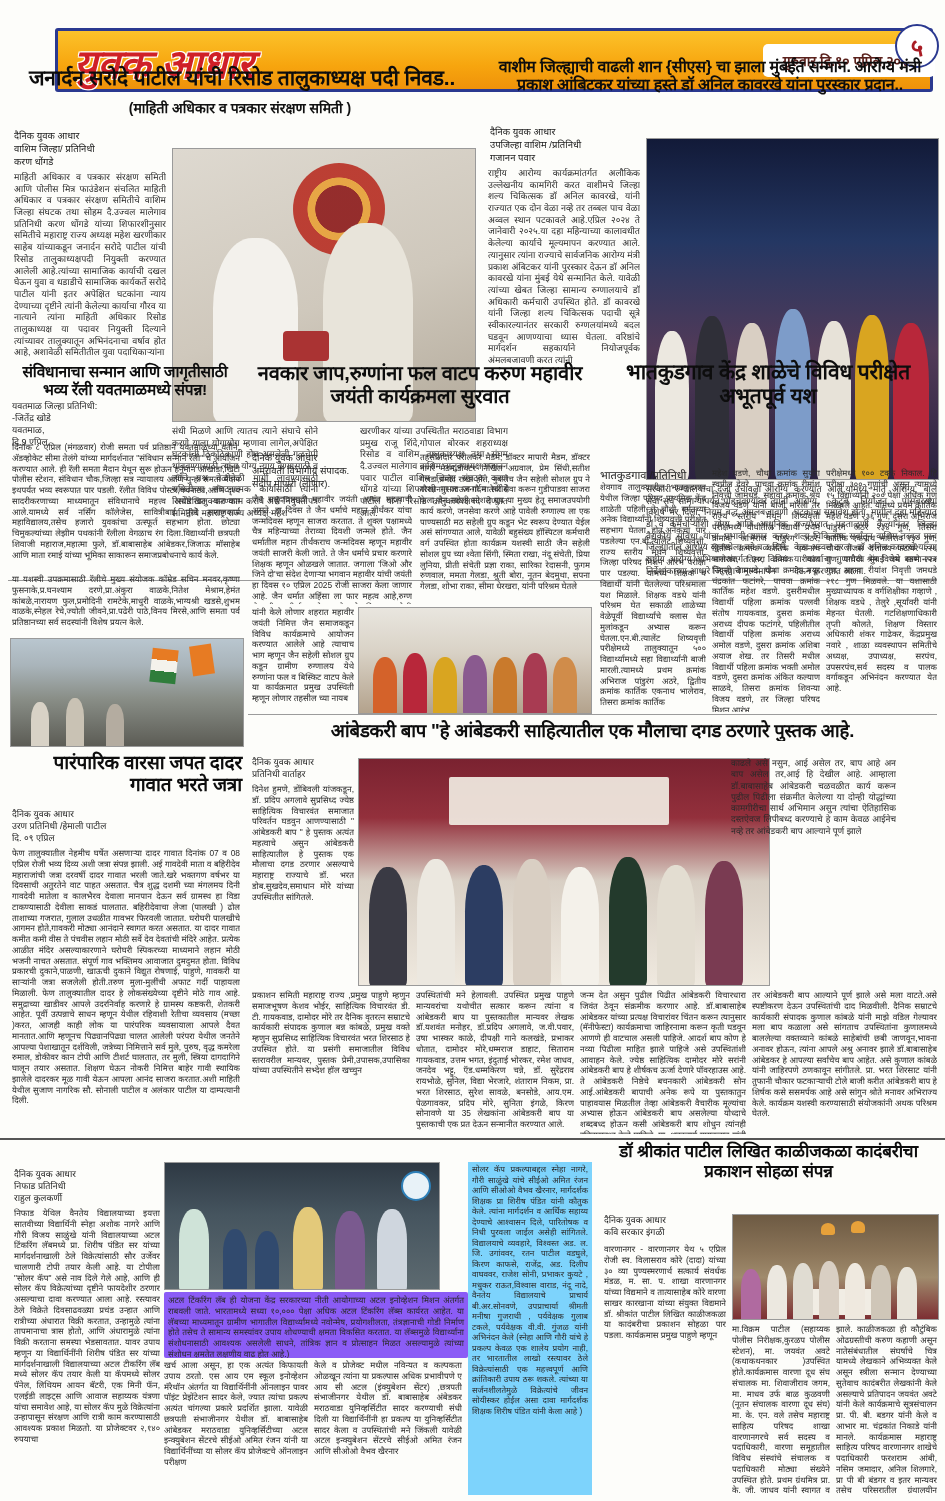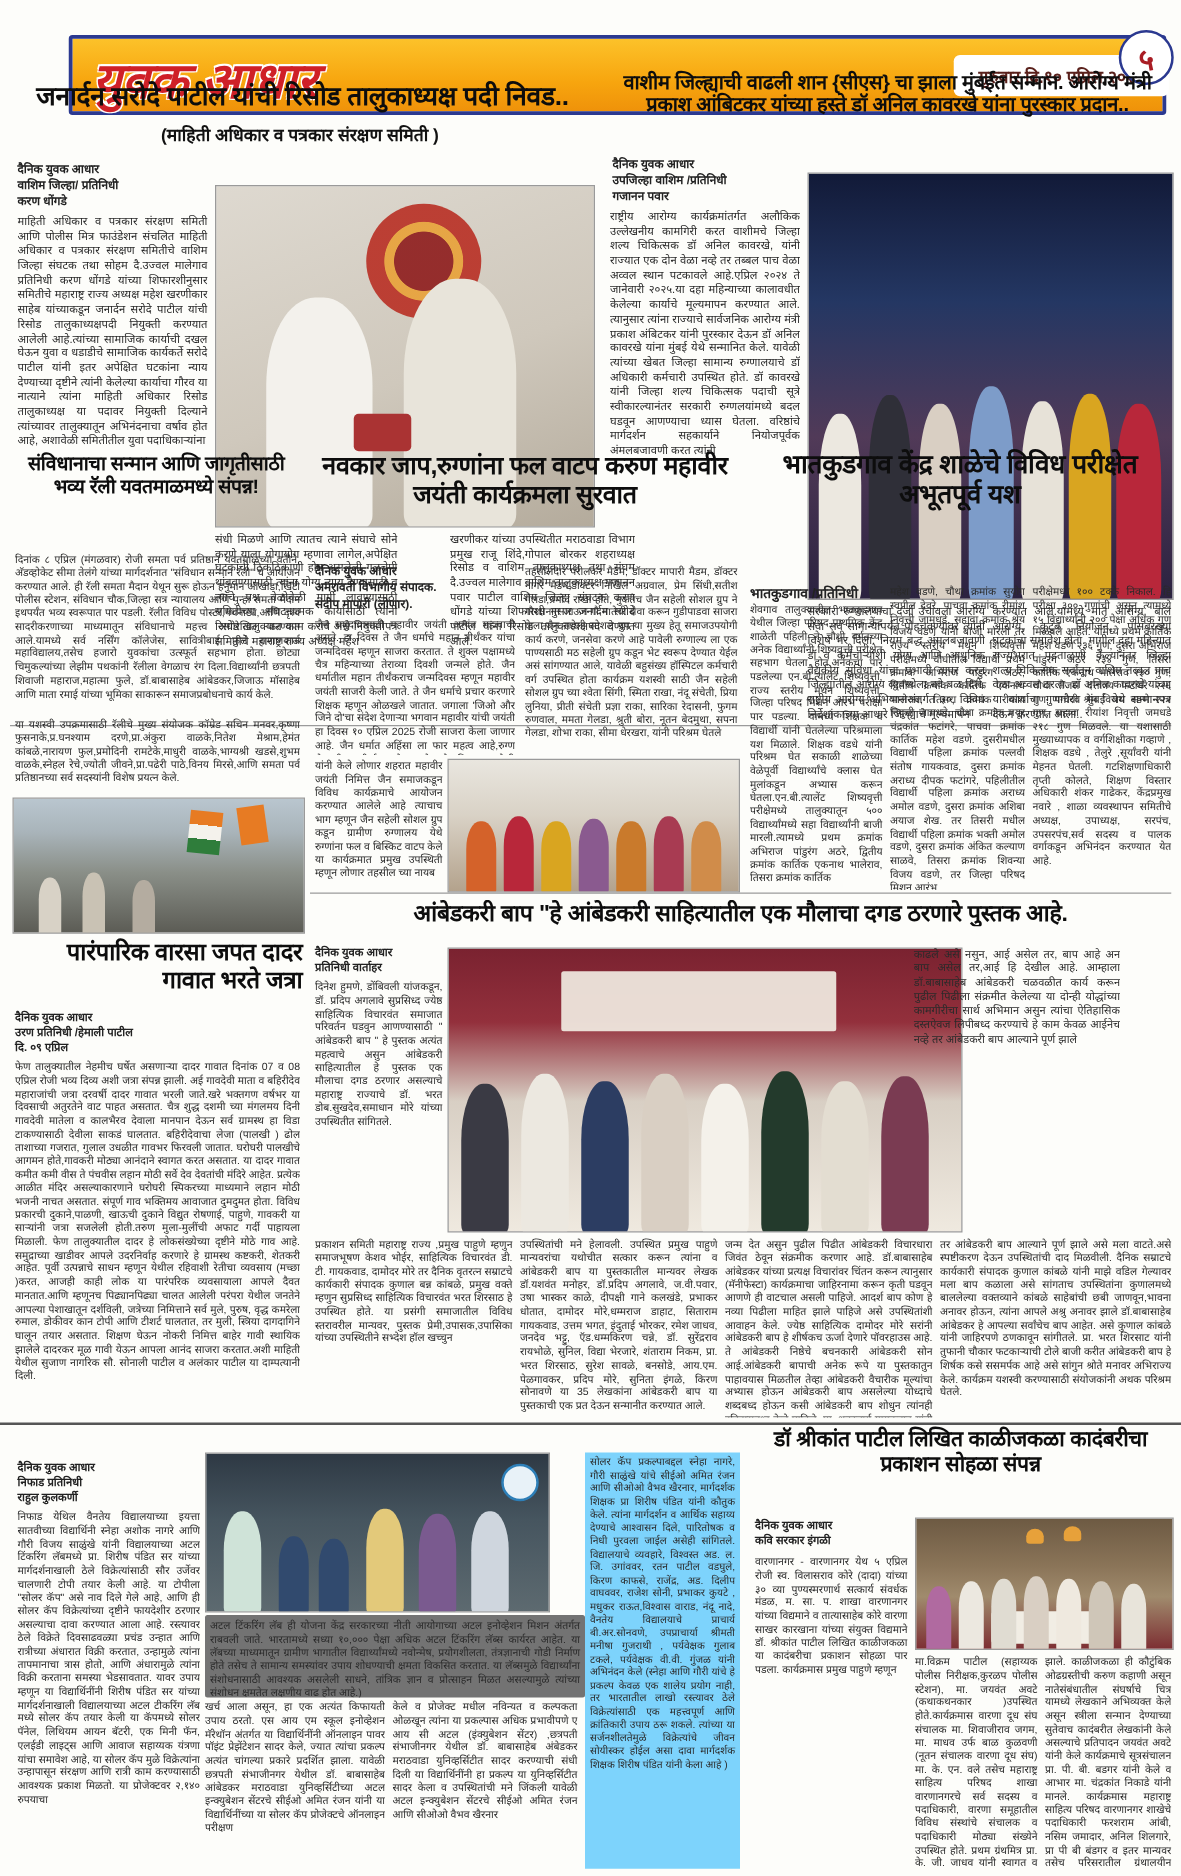--- a/index.html
+++ b/index.html
@@ -1,39 +1,39 @@
 <!DOCTYPE html>
 <html><head>
 <meta charset="utf-8">
 <style>
   html,body{margin:0;padding:0;background:#e9e9e9;}
   #page{position:relative;width:945px;height:1501px;margin:0 auto;background:#fdfdfa;
         font-family:"Liberation Sans","DejaVu Sans",sans-serif;color:#1c1c1c;overflow:hidden;}
   .abs{position:absolute;}
   .hl{font-weight:700;color:#0d0d0d;text-align:center;line-height:1.15;letter-spacing:-0.2px;}
   .sub{font-weight:700;color:#111;text-align:center;}
-  .by{font-weight:700;font-size:9.5px;line-height:1.35;color:#222;}
+  .by{font-weight:400;font-size:9.5px;line-height:1.35;color:#222;}
   .by div{white-space:nowrap;}
   .tx{font-size:9px;line-height:1.3;text-align:justify;color:#2a2a2a;overflow:hidden;}
   .txs{font-size:8.4px;line-height:1.28;text-align:justify;color:#2a2a2a;overflow:hidden;}
   .photo{position:absolute;overflow:hidden;border:1px solid #9a9a9a;background:#bbb;}
   .sil{position:absolute;bottom:-2px;border-radius:46% 46% 10% 10%/38% 38% 6% 6%;}
   .rule{position:absolute;background:#9b9b9b;}
   .masthead-band{position:absolute;left:55px;top:28px;width:878px;height:64px;
      background:linear-gradient(180deg,#fcc22a 0%,#f7a50e 60%,#ef920a 100%);
      border:3px solid #2b3990;border-radius:3px;box-sizing:border-box;}
   .masthead{position:absolute;left:16px;top:4px;font-size:40px;font-weight:900;color:#cf2027;
      text-shadow:1px 1px 0 #fff,-1px -1px 0 #fff,1px -1px 0 #fff,-1px 1px 0 #fff;font-style:italic;}
   .datebox{position:absolute;left:705px;top:13px;width:172px;height:33px;background:#fff;
      border-radius:5px;display:flex;align-items:center;justify-content:center;
      font-weight:700;font-size:14px;color:#5a211c;}
   .pagebadge{position:absolute;left:837px;top:-7px;width:44px;height:44px;border-radius:50%;
      background:#fff;border:2px solid #2b3990;display:flex;align-items:center;justify-content:center;
      font-size:24px;font-weight:900;color:#a91d24;box-sizing:border-box;}
-  .hinote{background:#737373;padding:3px 4px;border-radius:2px;}
+  .hinote{background:#8b5cf6;padding:3px 4px;border-radius:2px;}
   .pinkcol{background:#7dd3fc;padding:3px 4px;box-sizing:border-box;}
   .emblem{position:absolute;width:92px;height:92px;border-radius:50%;
      background:radial-gradient(circle at 50% 50%,#8f1f1f 0 36%,#e8a23a 37% 48%,#b93227 49% 100%);
      opacity:.92;}
   .banner{position:absolute;background:#f3efe6;opacity:.9;border-radius:2px;}
 </style>
 </head>
 <body>
 
 <div id="page">
@@ -76,20 +76,26 @@
     <span class="sil" style="left:170px;width:34px;height:160px;background:#e7e2d8;"></span>
     <span class="sil" style="left:208px;width:34px;height:166px;background:#d9a520;"></span>
     <span class="sil" style="left:246px;width:36px;height:158px;background:#b8273a;"></span>
   </div>
   <div class="abs tx" style="left:646px;top:484px;width:142px;height:92px;">सरकारी रुग्णालयाचा दर्जा उंचावला आरोग्य सेवा सर्व सामान्यापर्यंत पोहचवण्यावर त्यांनी विशेष भर दिला. नियम बद्ध अंमलबजावणी डॉ व कर्मचाऱ्यांशी योग्य आणि आधुनिक वैद्यकीय सुविधा यांचा प्रभावी वापर करत जिल्ह्यातील आरोग्य व्यवस्थेला नवे बळ दिले. राष्ट्रीय आरोग्य अभियानाअंतर्गत ३०, विविध निर्देशांकाच्या आधारे जिल्ह्याचे मूल्यमापन</div>
   <div class="abs tx" style="left:794px;top:484px;width:143px;height:92px;">करण्यात आले.यामध्ये मातृ आरोग्य, बाल आरोग्य, कुटुंब नियोजन, पासबरख्या घटकांचा समावेश होता. मागील दहा महिन्यात राज्यभरात पडताळणी केल्यानंतर जिल्हा शल्य चिकित्सक सर्वांतून वाशिम तब्बल पाच वेळा अव्वल ठरला. डॉ अनिल कावरखे यांच्या या कार्याचा गुणगौरव मुंबई येथे सन्मानपत्र देऊन करण्यात आला..</div>
 
   <div class="rule" style="left:8px;top:580px;width:929px;height:1px;"></div>
 
   <div class="abs hl" style="left:8px;top:363px;width:234px;font-size:15.5px;">संविधानाचा सन्मान आणि जागृतीसाठी भव्य रॅली यवतमाळमध्ये संपन्न!</div>
+  <div class="abs by" style="left:12px;top:400px;width:150px;font-size:9px;">
+    <div>यवतमाळ जिल्हा प्रतिनिधी:</div>
+    <div>-जितेंद्र खोडे</div>
+    <div>यवतमाळ,</div>
+    <div>दि.9 एप्रिल.</div>
+  </div>
   <div class="abs txs" style="left:12px;top:442px;width:228px;height:130px;">दिनांक ८ एप्रिल (मंगळवार) रोजी समता पर्व प्रतिष्ठान यवतमाळच्या वतीने, अ‍ॅडव्होकेट सीमा तेलंगे यांच्या मार्गदर्शनात "संविधान सन्मान रॅली" चे आयोजन करण्यात आले. ही रॅली समता मैदान येथून सुरू होऊन हनुमान आखाडा,खिटी पोलीस स्टेशन, संविधान चौक,जिल्हा सत्र न्यायालय आणि पुन्हा समता मैदान इथपर्यंत भव्य स्वरूपात पार पडली. रॅलीत विविध पोस्टर,पथनाट्य,आणि दृश्य सादरीकरणाच्या माध्यमातून संविधानाचे महत्त्व अधोरेखित करण्यात आले.यामध्ये सर्व नर्सिंग कॉलेजेस, सावित्रीबाई फुले समाजकार्य महाविद्यालय,तसेच हजारो युवकांचा उत्स्फूर्त सहभाग होता. छोट्या चिमुकल्यांच्या लेझीम पथकांनी रॅलीला वेगळाच रंग दिला.विद्यार्थ्यांनी छत्रपती शिवाजी महाराज,महात्मा फुले, डॉ.बाबासाहेब आंबेडकर,जिजाऊ मॉसाहेब आणि माता रमाई यांच्या भूमिका साकारून समाजप्रबोधनाचे कार्य केले.</div>
   <div class="abs txs" style="left:12px;top:574px;width:228px;height:60px;">या यशस्वी उपक्रमासाठी रॅलीचे मुख्य संयोजक कॉम्रेड सचिन मनवर,कृष्णा फुसनाके,प्र.घनश्याम दरणे,प्रा.अंकुरा वाळके,नितेश मेश्राम,हेमंत कांबळे,नारायण फुल,प्रमोदिनी रामटेके,माधुरी वाळके,भाग्यश्री खडसे,शुभम वाळके,स्नेहल रेचे,ज्योती जीवने,प्रा.पढेरी पाठे,विनय मिरसे,आणि समता पर्व प्रतिष्ठानच्या सर्व सदस्यांनी विशेष प्रयत्न केले.</div>
   <div class="photo" style="left:10px;top:638px;width:232px;height:107px;background:linear-gradient(180deg,#b9c6cf 0%,#a9b4ba 25%,#8a8f88 55%,#5c5c55 100%);">
     <span class="sil" style="left:20px;width:18px;height:46px;background:#d8d2c6;"></span>
     <span class="sil" style="left:55px;width:18px;height:50px;background:#c9c2b4;"></span>
     <span class="sil" style="left:95px;width:18px;height:44px;background:#b4aca0;"></span>
     <span class="abs" style="left:140px;top:10px;width:26px;height:34px;background:linear-gradient(180deg,#e77b23 33%,#f4f2ec 33% 66%,#2f7d3b 66%);transform:rotate(6deg);"></span>
     <span class="abs" style="left:180px;top:6px;width:22px;height:30px;background:#e77b23;transform:rotate(-8deg);"></span>
   </div>
 

